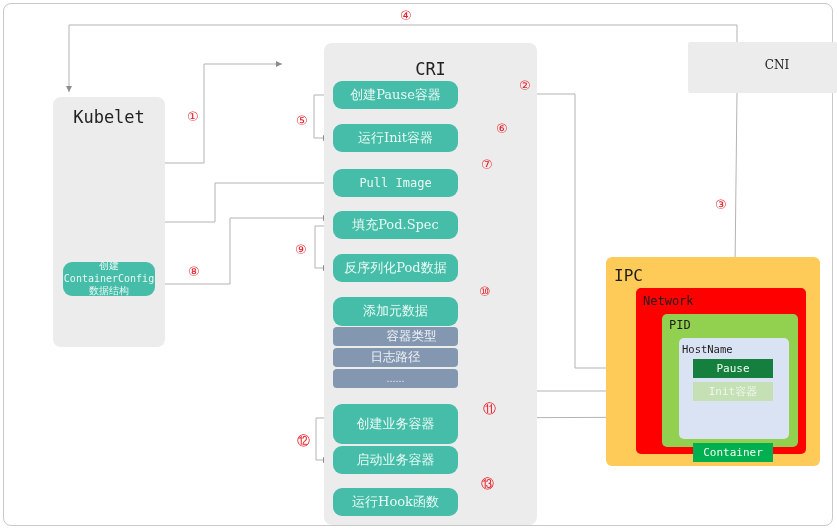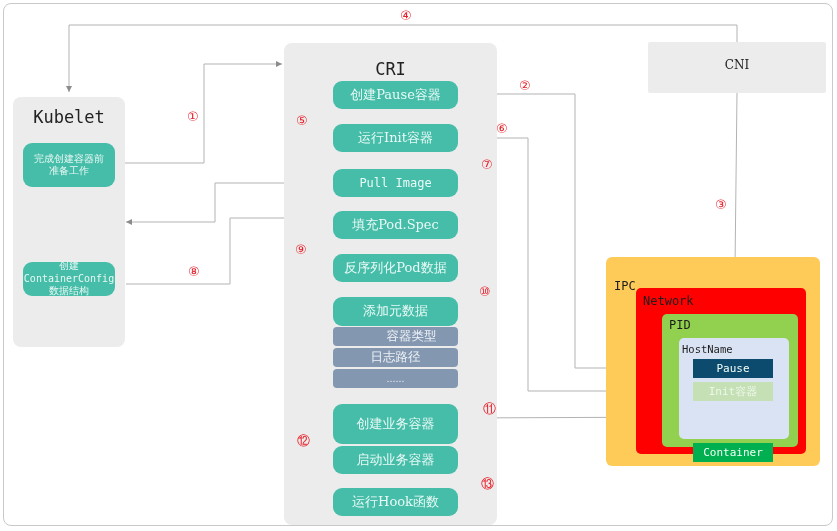--- a/index.html
+++ b/index.html
@@ -1,20 +1,20 @@
 <!DOCTYPE html>
 <html><head>
 <meta charset="utf-8">
 <style>
   * { box-sizing: border-box; margin: 0; padding: 0; }
   body { width: 837px; height: 531px; background: #ffffff; position: relative; overflow: hidden;
          font-family: "DejaVu Serif", serif; }
   .frame { position: absolute; left: 3px; top: 3px; width: 830px; height: 523px;
            border: 1px solid #c9c9c9; border-radius: 8px; background: #fff; }
-  .panel { position: absolute; background: #ececec; border-radius: 8px; }
+  .panel { position: absolute; background: #ececec; border-radius: 8px; margin-left: 40px; }
   .title { position: absolute; width: 100%; text-align: center; font-family: "DejaVu Sans Mono", monospace; color: #222; }
   .tbox { position: absolute; background: #45bda9; color: #eafaf6; border-radius: 9px;
           display: flex; align-items: center; justify-content: center; text-align: center;
           font-size: 13px; line-height: 1.25; font-family: "DejaVu Serif", serif; }
   .kbox { font-size: 10px; color: #e9f8f4; font-family: "DejaVu Sans Mono", monospace; }
   .gbox { position: absolute; background: #8497b0; color: #eef2f7; border-radius: 4px;
           display: flex; align-items: center; justify-content: center; font-size: 12.5px; }
   .num { position: absolute; color: #e8202a; font-size: 13px; font-family: "DejaVu Sans", sans-serif; line-height: 1; }
   svg.lines { position: absolute; left: 0; top: 0; }
   .ns { position: absolute; }
@@ -60,26 +60,20 @@
     <polyline points="458,418 690,417" marker-end="url(#arr)"></polyline>
 
     <polyline points="332,418 316,418 316,460 329,460" marker-end="url(#arr)"></polyline>
 
     <polyline points="458,460 476,460 476,502 460,502" marker-end="url(#arr)"></polyline>
   </g>
 </svg>
 
 <div class="panel" style="left:13px;top:97px;width:112px;height:250px;">
   <div class="title" style="top:10px;font-size:17px;">Kubelet</div>
-  <div class="tbox kbox" style="left:10px;top:46px;width:92px;height:44px;">
-    <div>
-      <div>完成创建容器前</div>
-      <div>准备工作</div>
-    </div>
-  </div>
   <div class="tbox kbox" style="left:10px;top:165px;width:92px;height:34px;">
     <div>
       <div>创建</div>
       <div>ContainerConfig</div>
       <div>数据结构</div>
     </div>
   </div>
 </div>
 
 <div class="panel" style="left:284px;top:43px;width:213px;height:482px;">
@@ -96,32 +90,32 @@
 <div class="gbox" style="left:333px;top:369px;width:125px;height:19px;font-size:9px;">……</div>
 <div class="tbox" style="left:333px;top:404px;width:125px;height:40px;">创建业务容器</div>
 <div class="tbox" style="left:333px;top:446px;width:125px;height:28px;">启动业务容器</div>
 <div class="tbox" style="left:333px;top:488px;width:125px;height:28px;">运行Hook函数</div>
 
 <div class="panel" style="left:648px;top:42px;width:178px;height:51px;border-radius:2px;">
   <div class="title" style="top:16px;font-size:12px;font-family:'DejaVu Serif',serif;">CNI</div>
 </div>
 
 <div class="ns" style="left:606px;top:257px;width:214px;height:209px;background:#fecb59;border-radius:6px;">
-  <div class="ns-label" style="left:8px;top:22px;font-size:12px;">IPC</div>
+  <div class="ns-label" style="left:8px;top:9px;font-size:16px;">IPC</div>
 </div>
 <div class="ns" style="left:636px;top:288px;width:170px;height:166px;background:#ff0000;border-radius:5px;">
   <div class="ns-label" style="left:7px;top:6px;font-size:12px;">Network</div>
 </div>
 <div class="ns" style="left:662px;top:314px;width:136px;height:133px;background:#92d050;border-radius:5px;">
   <div class="ns-label" style="left:7px;top:4px;font-size:12px;">PID</div>
 </div>
 <div class="ns" style="left:679px;top:338px;width:110px;height:101px;background:#dae3f3;border-radius:5px;">
   <div class="ns-label" style="left:3px;top:5px;font-size:10.5px;">HostName</div>
 </div>
-<div class="cbox" style="left:693px;top:359px;width:80px;height:19px;background:#0c4a6e;">Pause</div>
+<div class="cbox" style="left:693px;top:359px;width:80px;height:19px;background:#15803d;">Pause</div>
 <div class="cbox" style="left:693px;top:382px;width:80px;height:19px;background:#c5e0b4;color:#eef7ea;">Init容器</div>
 <div class="cbox" style="left:693px;top:407px;width:80px;height:19px;background:#00b050;margin-top:36px;">Container</div>
 
 <div class="num" style="left:187px;top:110px;">①</div>
 <div class="num" style="left:519px;top:79px;">②</div>
 <div class="num" style="left:715px;top:198px;">③</div>
 <div class="num" style="left:400px;top:9px;">④</div>
 <div class="num" style="left:296px;top:114px;">⑤</div>
 <div class="num" style="left:496px;top:122px;">⑥</div>
 <div class="num" style="left:481px;top:158px;">⑦</div>

